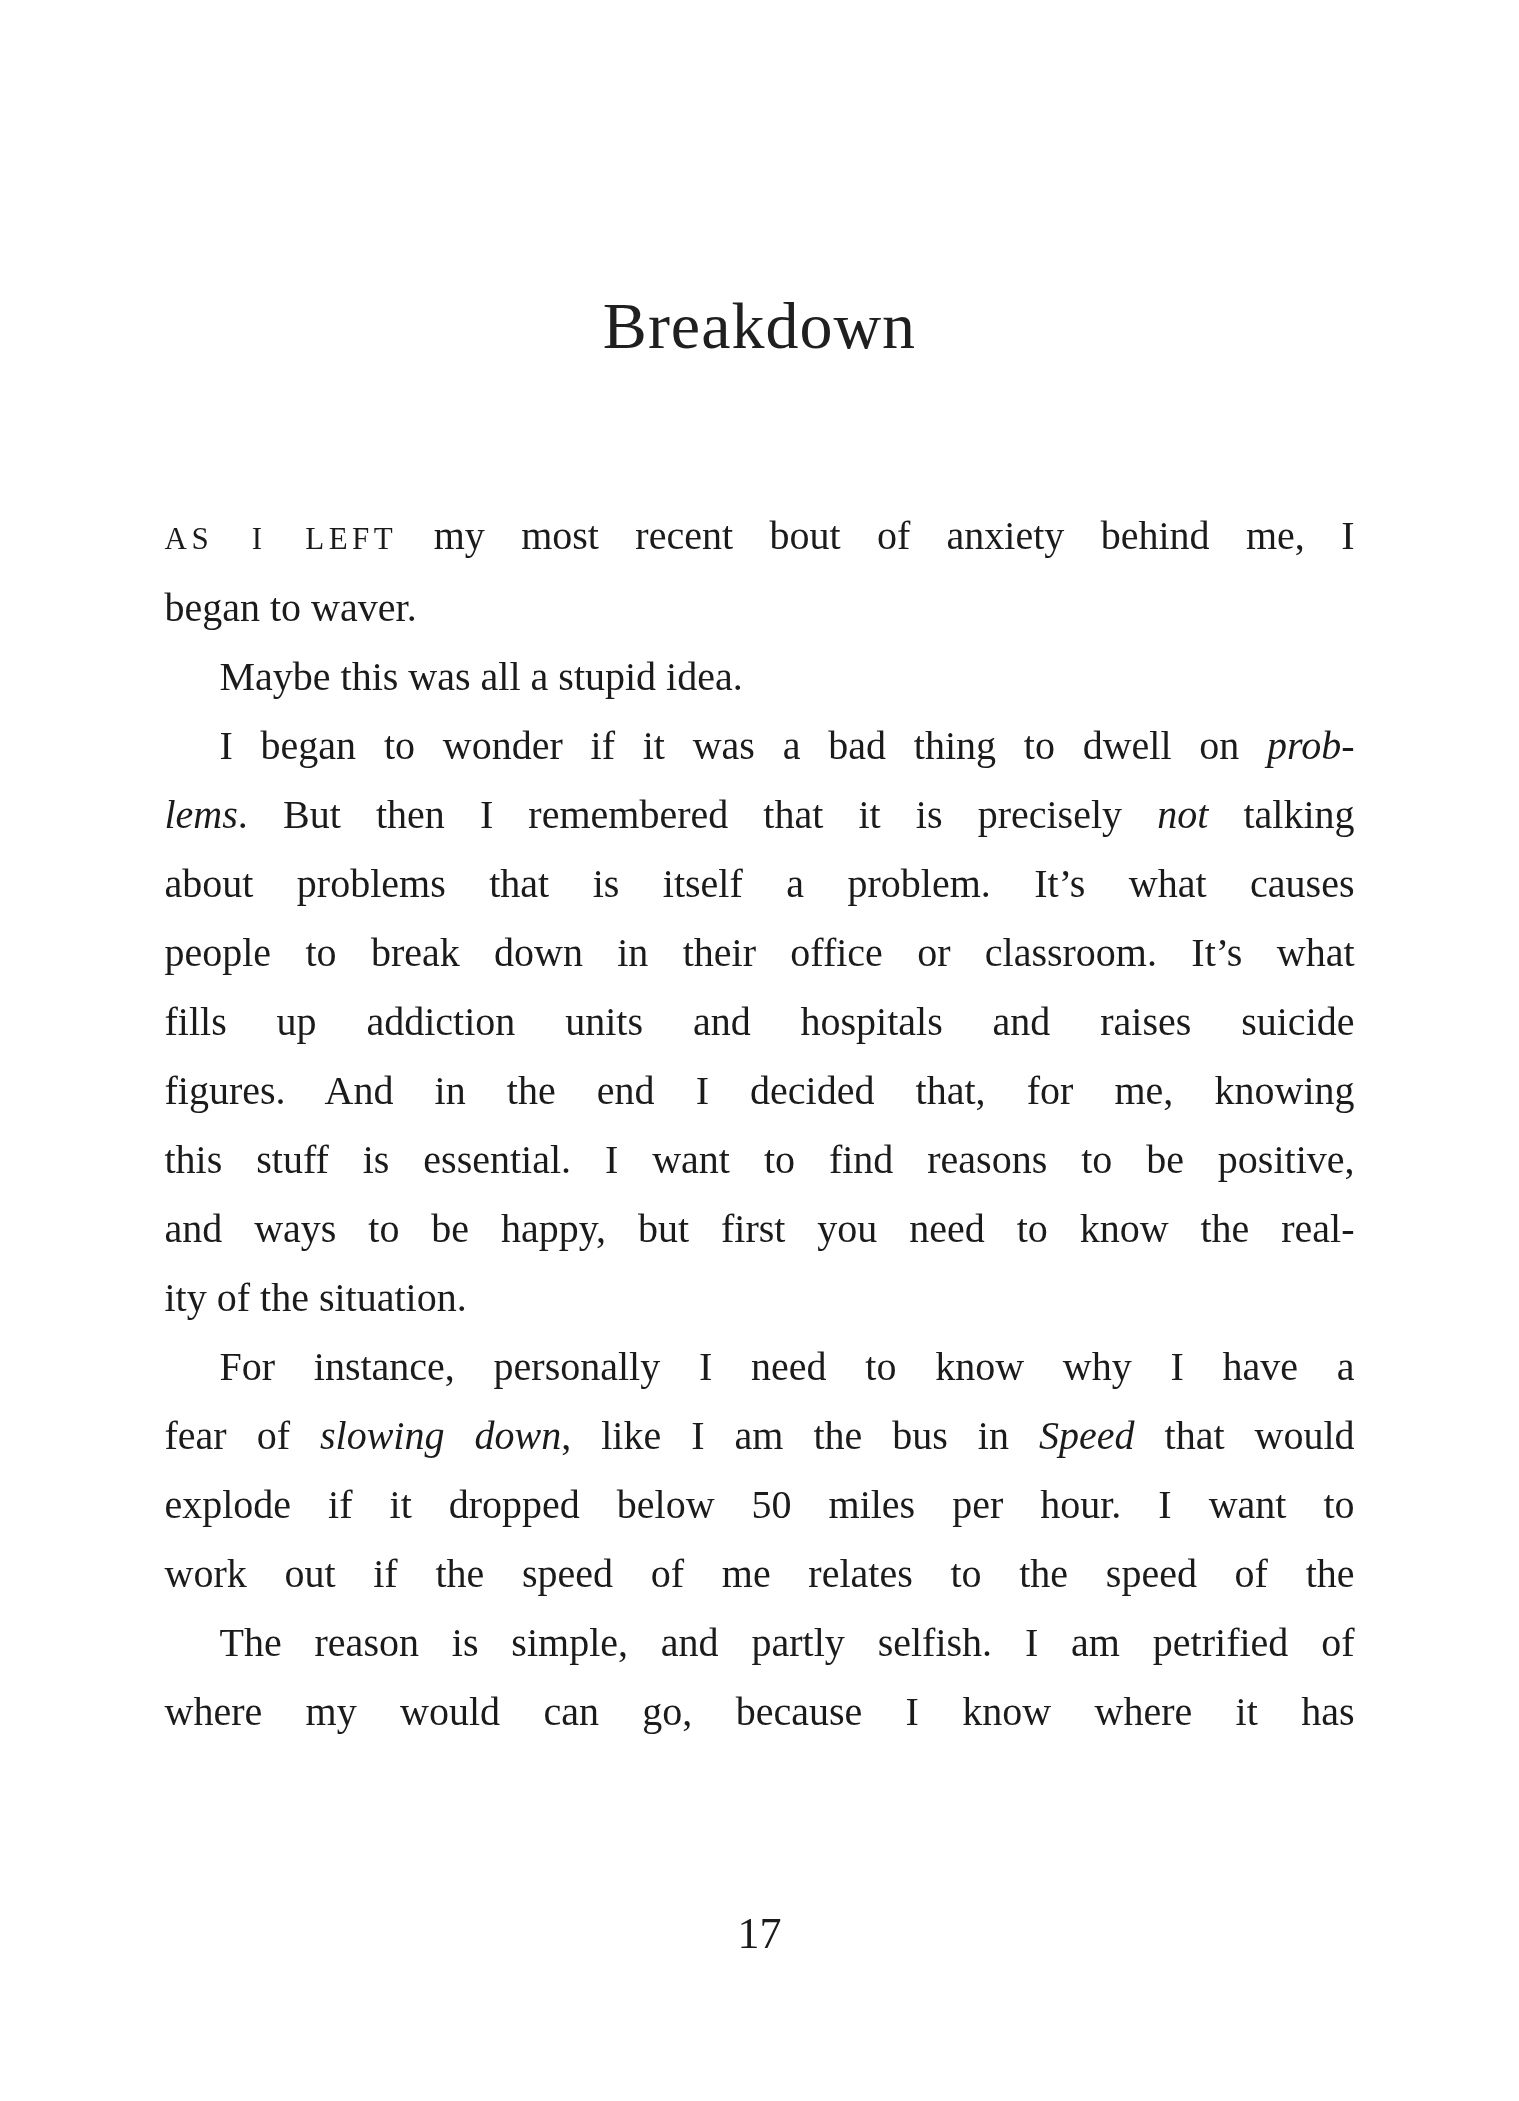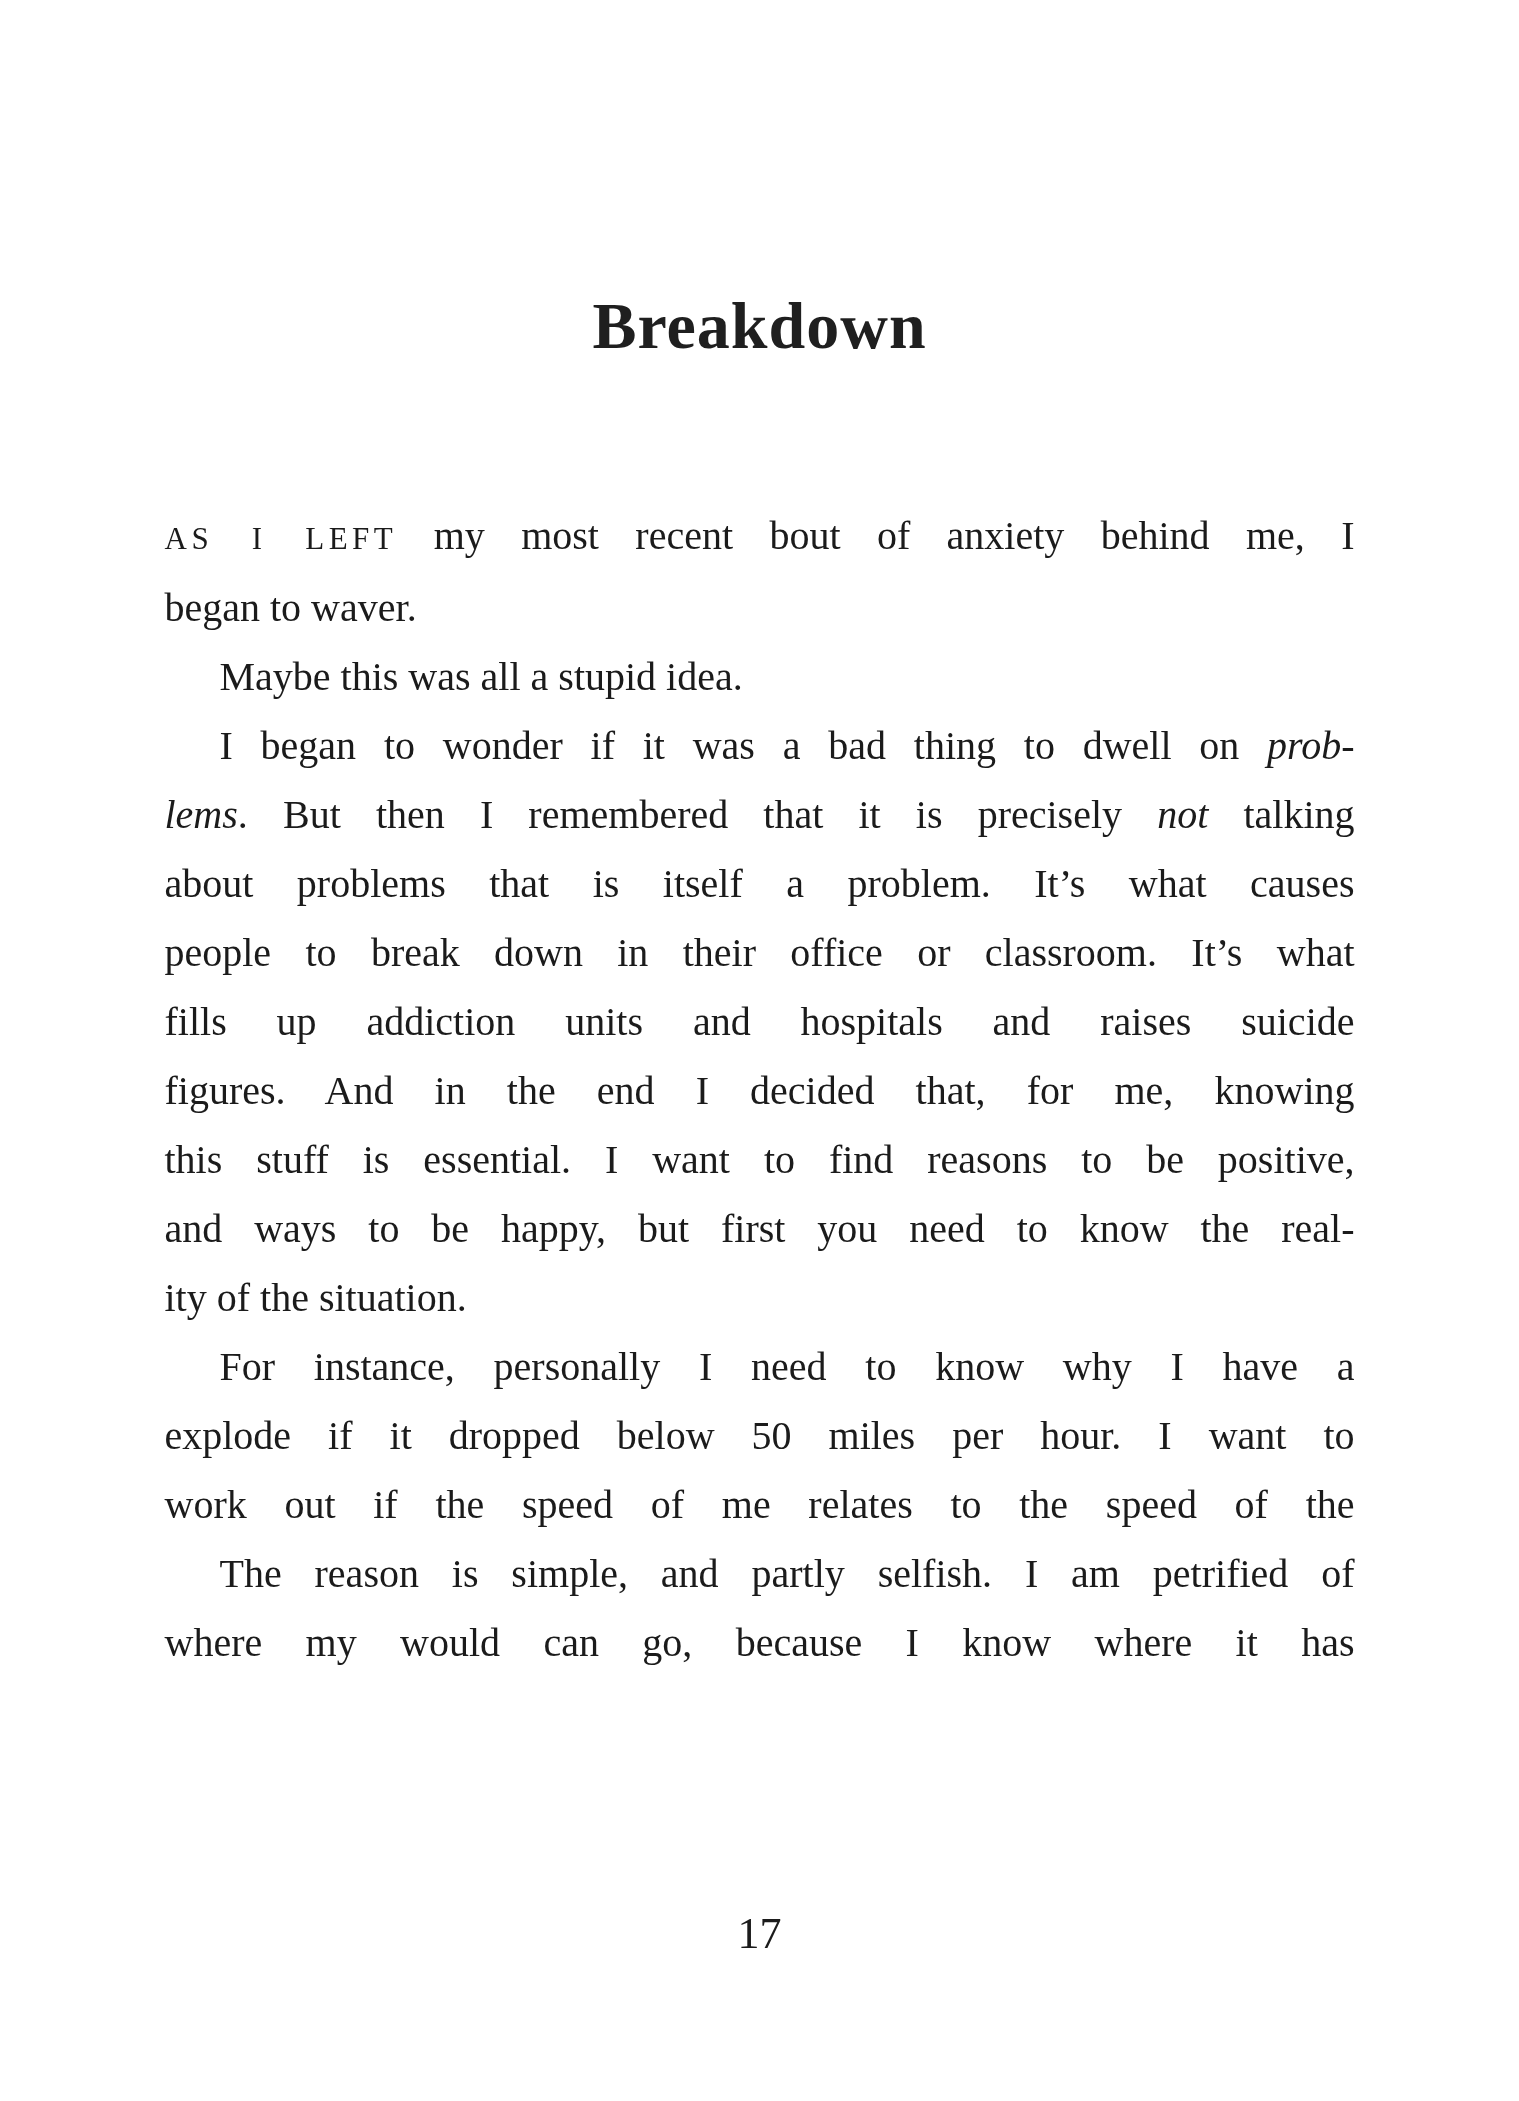--- a/index.html
+++ b/index.html
@@ -17,21 +17,21 @@
     overflow: hidden;
   }
   .chapter-title {
     position: absolute;
     top: 288px;
     left: 0;
     width: 100%;
     margin: 0;
     text-align: center;
     font-size: 66px;
-    font-weight: 700;
+    font-weight: 400;
     letter-spacing: 1px;
     color: #1f1f1f;
   }
   .body-text {
     position: absolute;
     top: 501px;
     left: 50%;
     transform: translateX(-50%);
     width: 1190px;
     font-size: 40px;
@@ -81,20 +81,21 @@
         <div class="line j"><span class="normal">about problems that is itself a problem. It’s what causes</span></div>
         <div class="line j"><span class="normal">people to break down in their office or classroom. It’s what</span></div>
         <div class="line j"><span class="normal">fills up addiction units and hospitals and raises suicide</span></div>
         <div class="line j"><span class="normal">figures. And in the end I decided that, for me, knowing</span></div>
         <div class="line j"><span class="normal">this stuff is essential. I want to find reasons to be positive,</span></div>
         <div class="line j"><span class="normal">and ways to be happy, but first you need to know the real-</span></div>
         <div class="line"><span class="normal">ity of the situation.</span></div>
       </div>
       <div class="paragraph">
         <div class="line j ind"><span class="normal">For instance, personally I need to know why I have a</span></div>
+        <div class="line j"><span class="normal">fear of </span><span class="italic">slowing down</span><span class="normal">, like I am the bus in </span><span class="italic">Speed</span><span class="normal"> that would</span></div>
         <div class="line j"><span class="normal">explode if it dropped below 50 miles per hour. I want to</span></div>
         <div class="line j"><span class="normal">work out if the speed of me relates to the speed of the</span></div>
       </div>
       <div class="paragraph">
         <div class="line j ind"><span class="normal">The reason is simple, and partly selfish. I am petrified of</span></div>
         <div class="line j"><span class="normal">where my would can go, because I know where it has</span></div>
       </div>
     </div>
 
   <div class="page-number">17</div>

